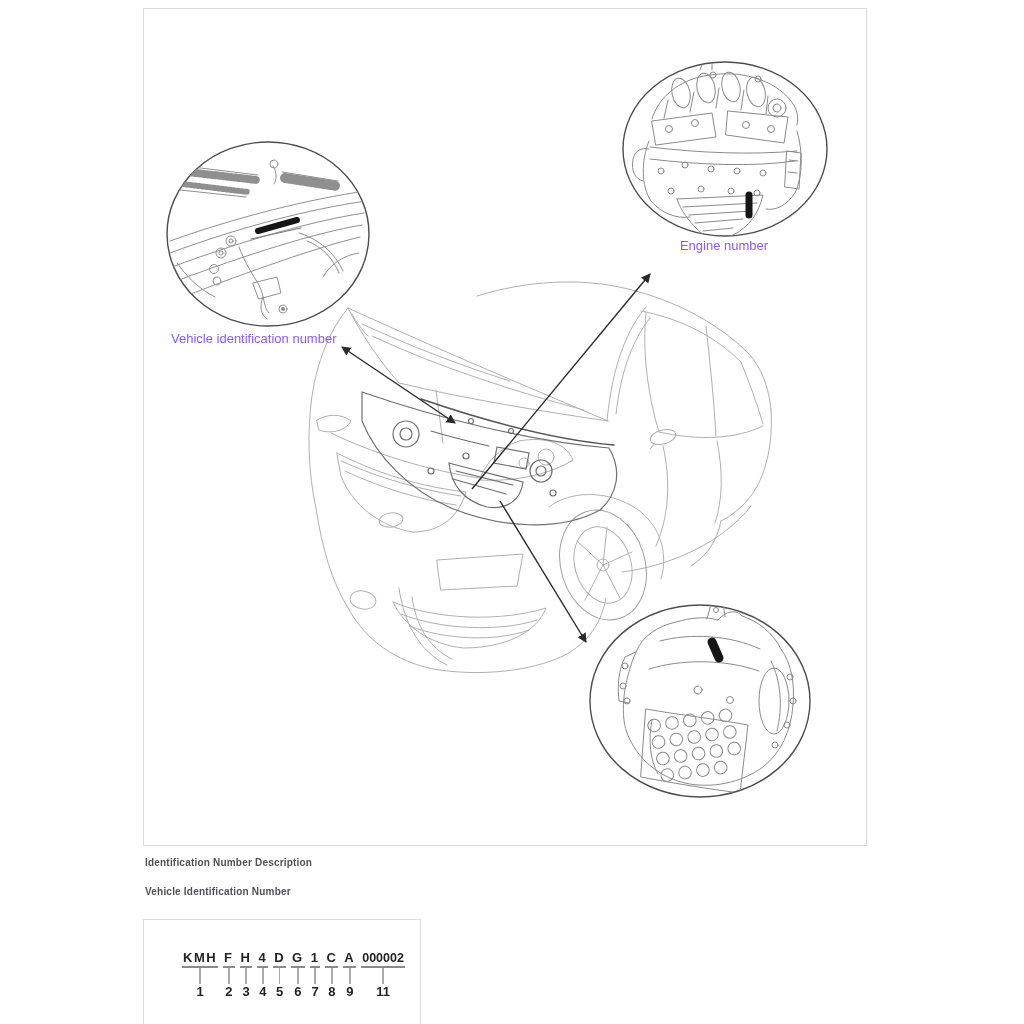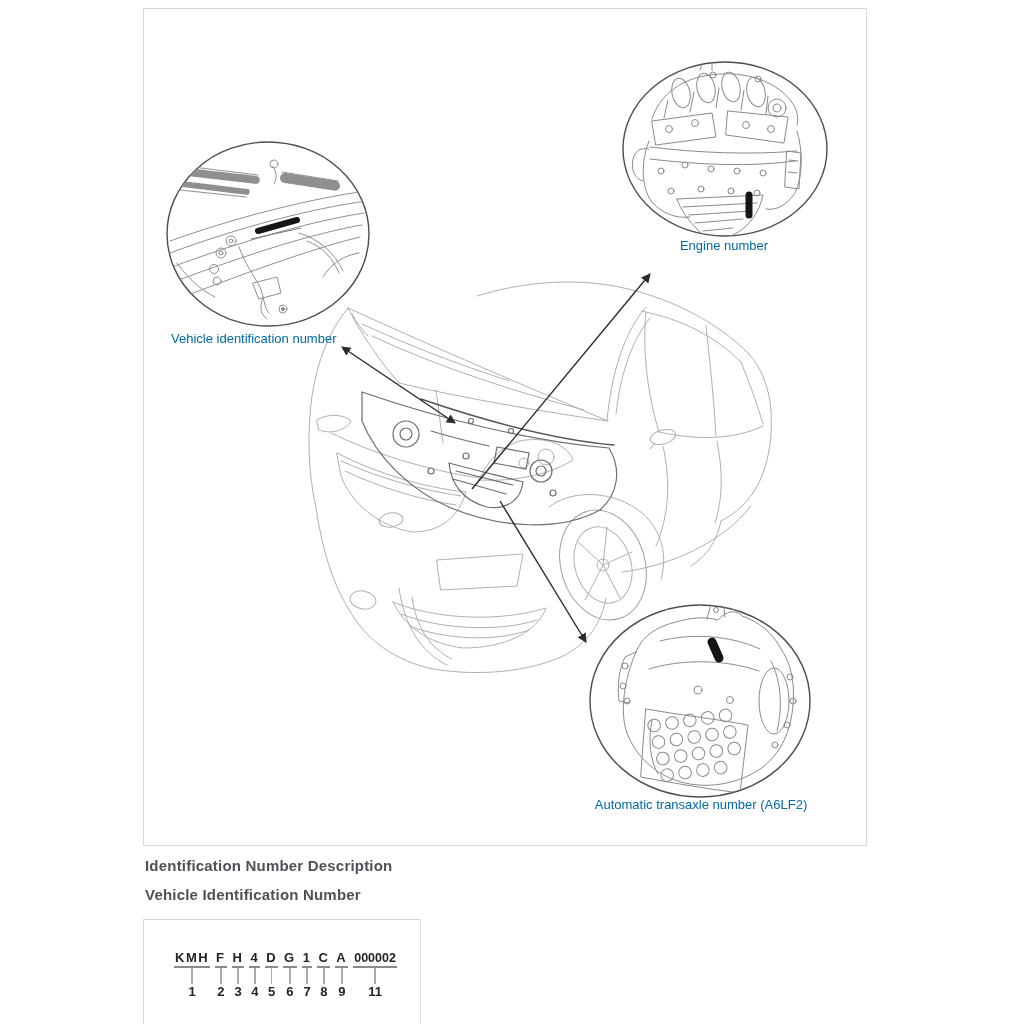--- a/index.html
+++ b/index.html
@@ -1,30 +1,30 @@
 <!DOCTYPE html>
 <html><head>
 <meta charset="utf-8">
 <style>
   html,body{margin:0;padding:0;background:#fff;}
   .page{position:relative;width:1024px;height:1024px;background:#ffffff;overflow:hidden;
         font-family:"Liberation Sans", sans-serif;color:#333;}
   .diagram-box{position:absolute;left:143px;top:8px;width:724px;height:838px;
         border:1px solid #dadada;background:#fff;box-sizing:border-box;}
   .art{position:absolute;left:0;top:0;width:1024px;height:1024px;}
-  .callout-label{position:absolute;font-size:13px;color:#0369a1;line-height:17px;white-space:nowrap;}
+  .callout-label{position:absolute;font-size:13px;color:#8b5cf6;line-height:17px;white-space:nowrap;}
   .vin-label{left:171px;top:330px;}
   .engine-label{left:595px;top:237px;width:258px;text-align:center;white-space:normal;}
   .trans-label{left:553px;top:796px;width:296px;text-align:center;}
-  .heading{position:absolute;left:145px;font-weight:bold;font-size:15px;color:#4e5156;letter-spacing:.2px;}
+  .heading{position:absolute;left:145px;font-weight:bold;font-size:10px;color:#4e5156;letter-spacing:.2px;}
   .h-section{top:857px;}
   .h-subsection{top:886px;}
   .vin-box{position:absolute;left:143px;top:919px;width:278px;height:120px;
         border:1px solid #dadada;background:#fff;box-sizing:border-box;}
-  .vin-diagram{display:flex;align-items:flex-start;gap:5px;margin:31px 0 0 30px;}
+  .vin-diagram{display:flex;align-items:flex-start;gap:5px;margin:31px 0 0 38px;}
   .vin-group{display:flex;flex-direction:column;align-items:center;}
   .vin-chars{font-weight:bold;font-size:13px;color:#242424;letter-spacing:1.5px;padding:0 1px;line-height:14px;}
   .vin-chars.serial{letter-spacing:0;font-size:12.5px;}
   .vin-underline{height:2px;background:#8a8a8a;width:100%;margin-top:1px;}
   .vin-stem{width:1.5px;height:16px;background:#ababab;}
   .vin-num{font-weight:bold;font-size:13px;color:#242424;margin-top:1px;line-height:13px;}
 </style>
 </head>
 <body>
 
@@ -236,21 +236,20 @@
       <line x1="500" y1="501" x2="586" y2="642" marker-end="url(#ah)"></line>
     </g>
   </svg>
 
   <div class="callout-label vin-label">Vehicle identification number</div>
 
   <div class="callout-label engine-label">
     <div>Engine number</div>
   </div>
 
-  <div class="callout-label trans-label">Automatic transaxle number (A6LF2)</div>
 
   <div class="heading h-section">Identification Number Description</div>
   <div class="heading h-subsection">Vehicle Identification Number</div>
 
   <div class="vin-box">
     <div class="vin-diagram">
 
       <div class="vin-group">
         <span class="vin-chars">KMH</span>
         <span class="vin-underline"></span>

